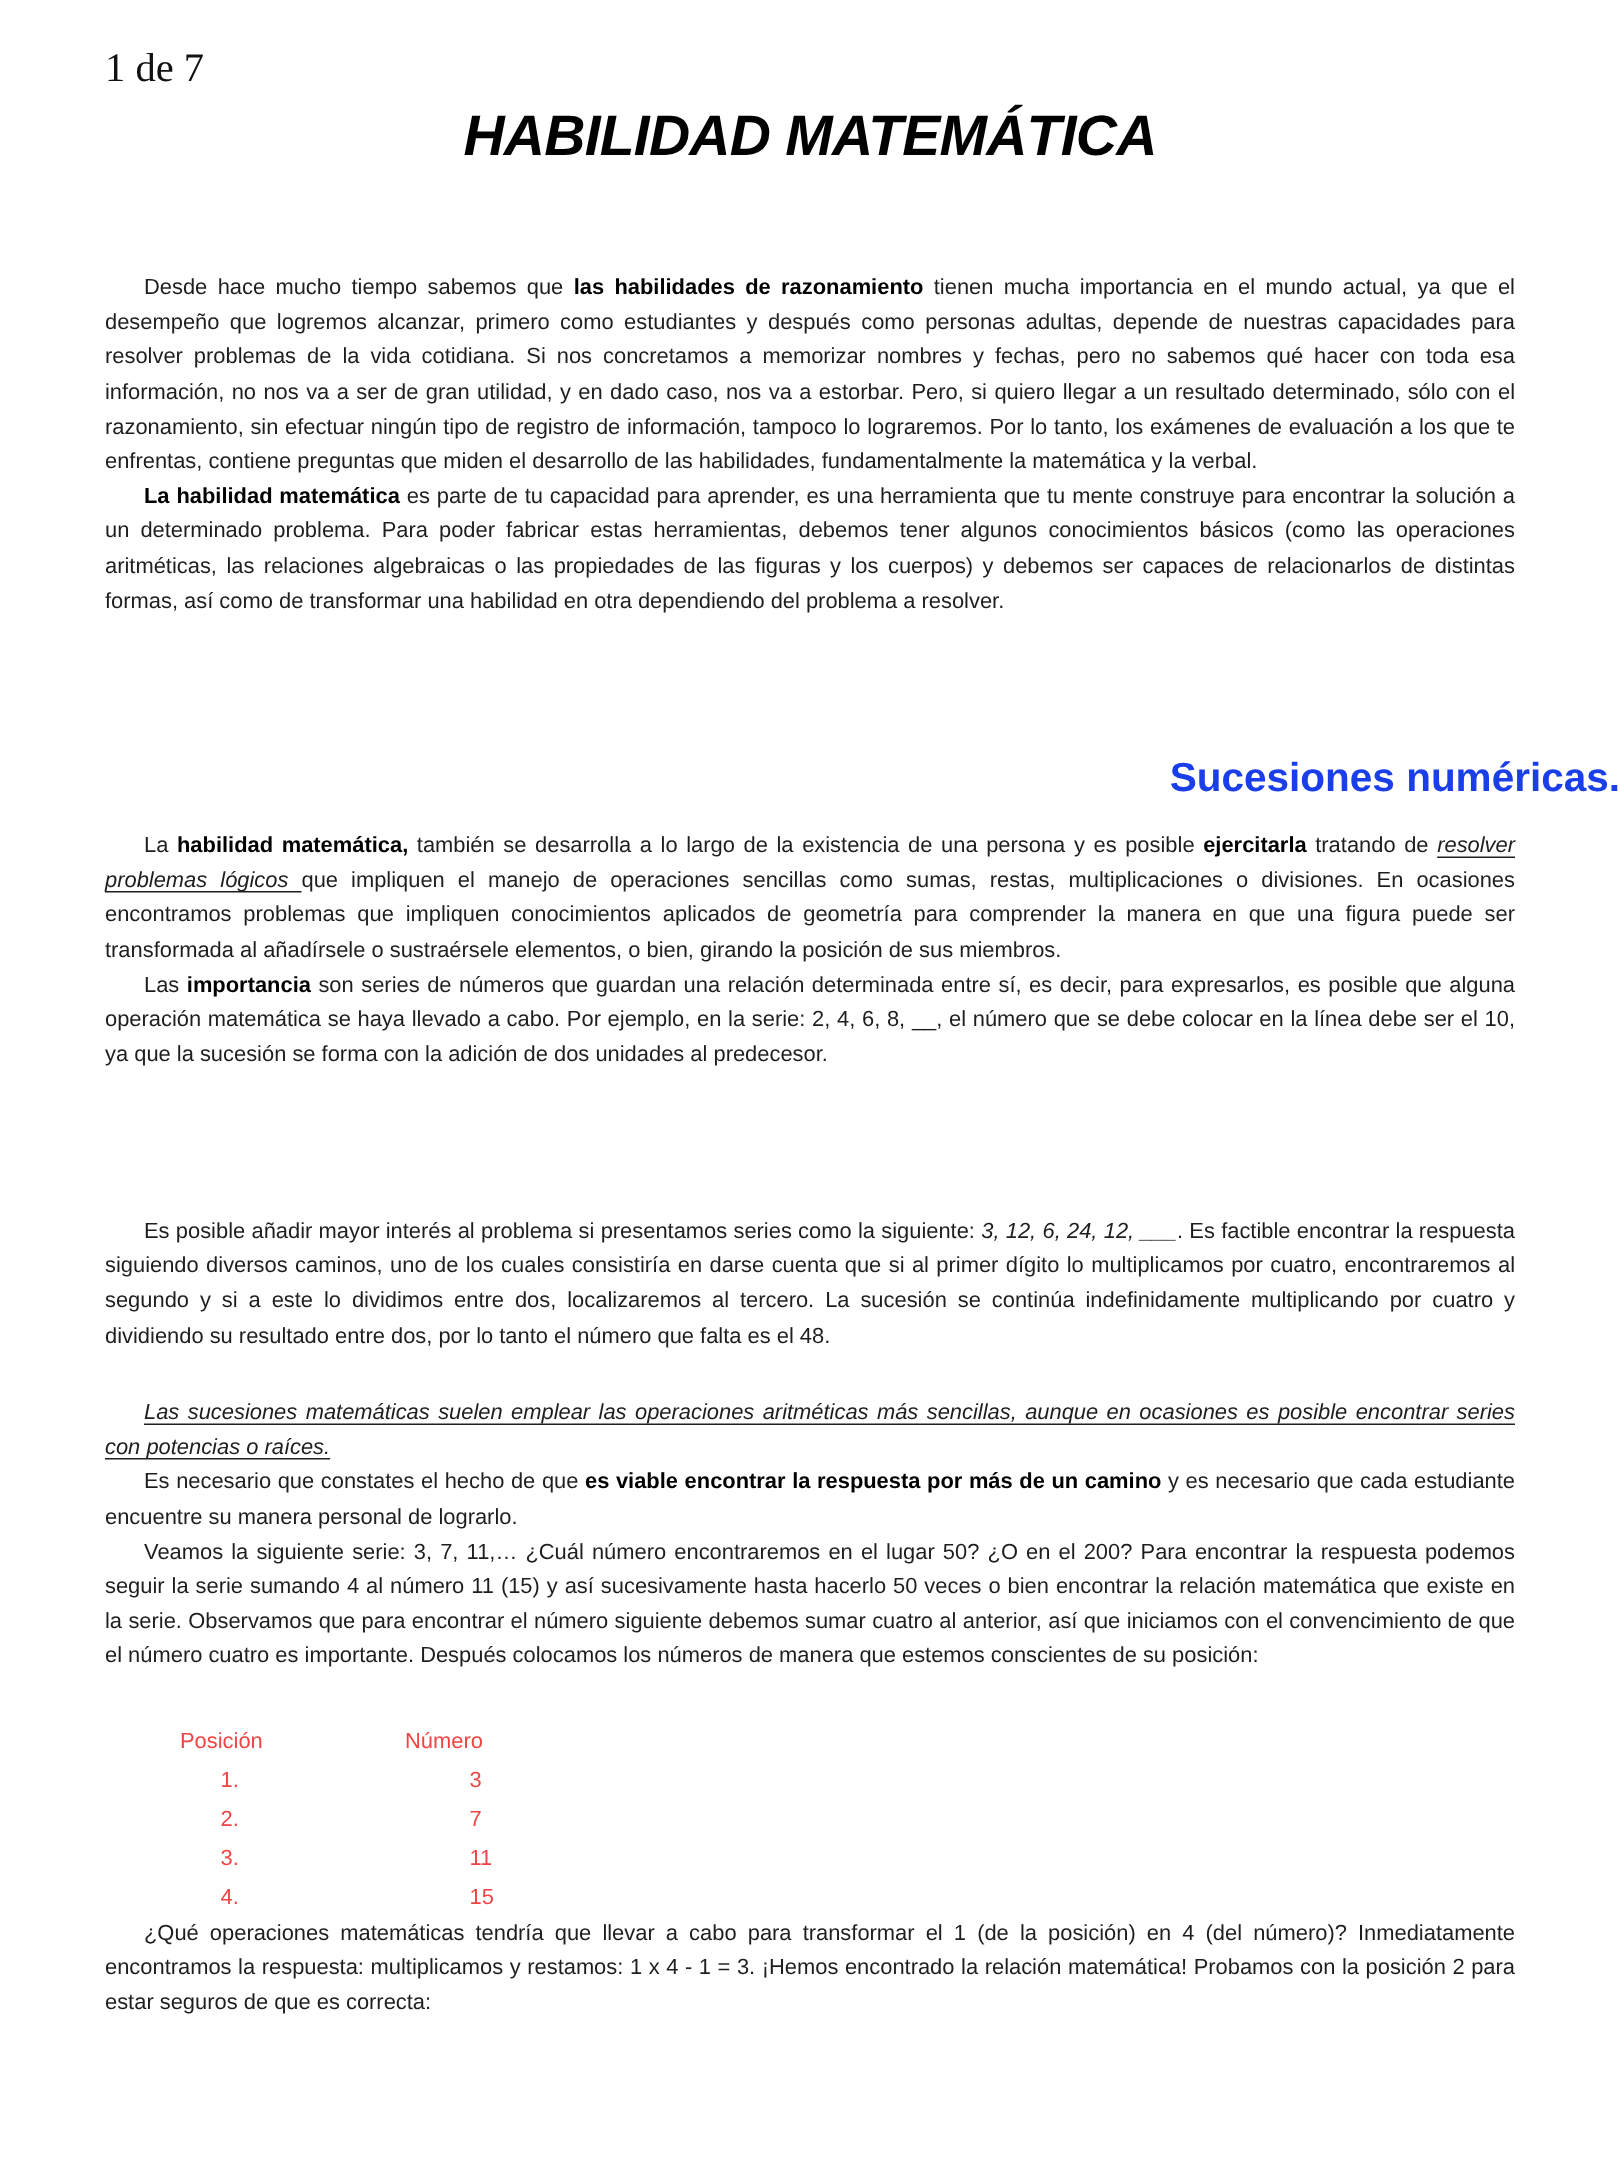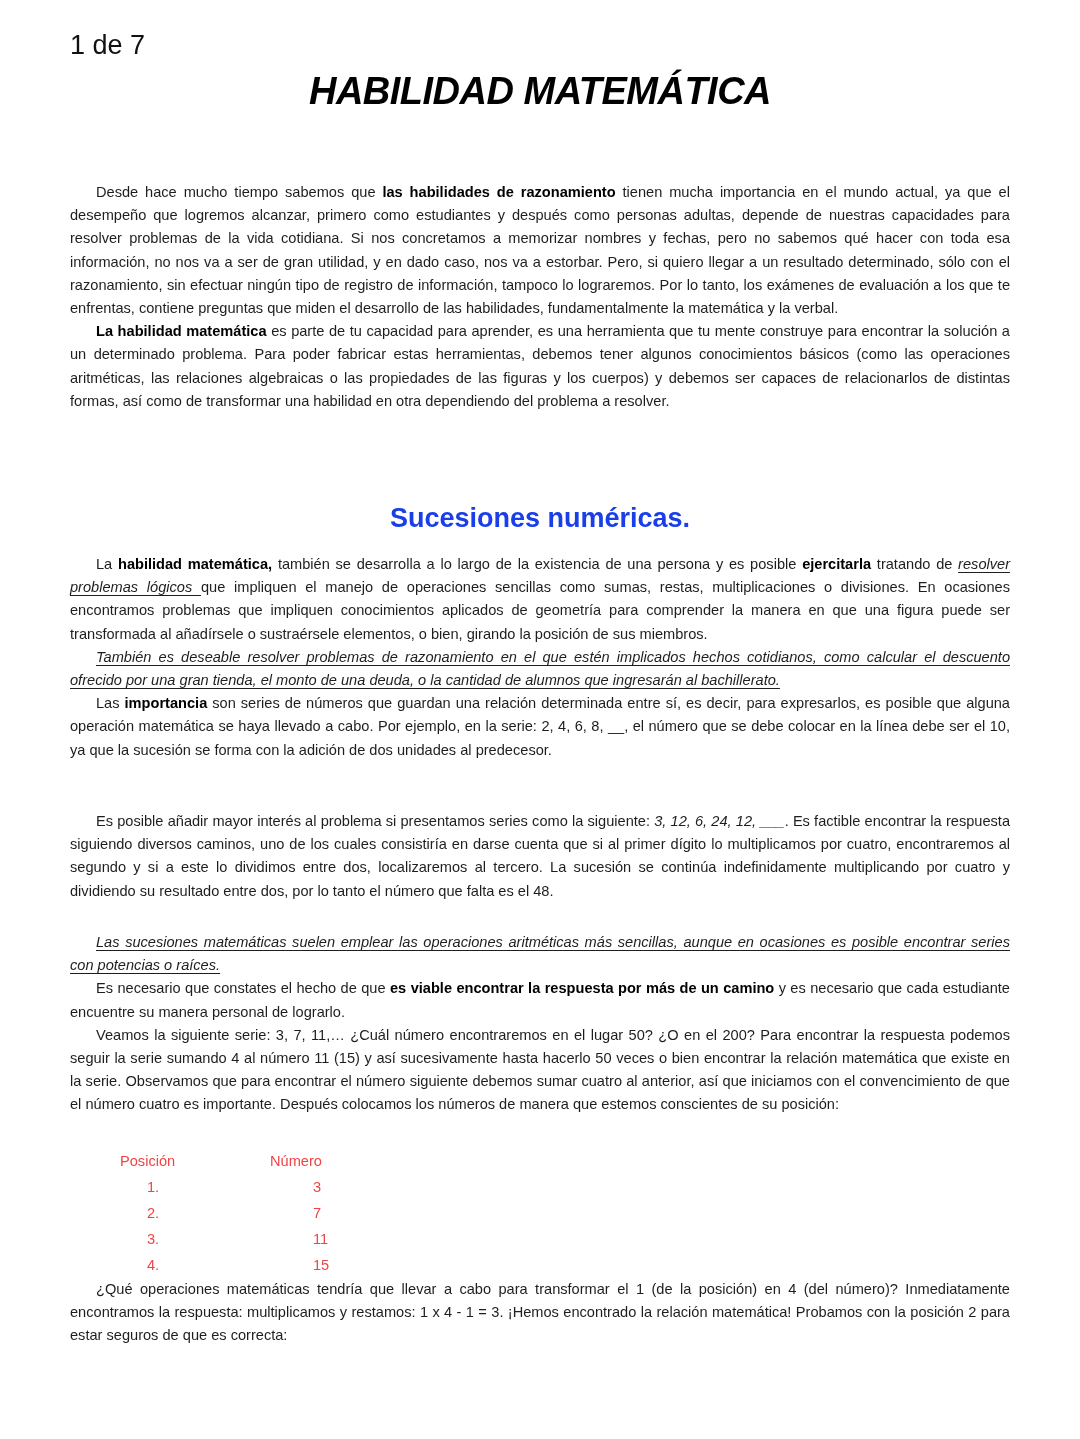--- a/index.html
+++ b/index.html
@@ -3,42 +3,42 @@
   <meta charset="utf-8">
   <style>
     html, body { margin: 0; padding: 0; background: #ffffff; }
     body {
       width: 1080px; height: 1439px; position: relative; overflow: hidden;
       color: #1a1a1a;
       font-family: "Liberation Sans", "DejaVu Sans", sans-serif;
     }
     .page-number {
       position: absolute; left: 70px; top: 30px;
-      font-family: Liberation Sans, sans-serif;
+      font-family: Liberation Serif, serif;
       font-size: 27px; color: #111;
     }
     .main-title {
       position: absolute; left: 0; width: 1080px; top: 70px;
       text-align: center;
       font-family: "Liberation Sans", "DejaVu Sans", sans-serif;
       font-weight: bold; font-style: italic;
       font-size: 38px; letter-spacing: -0.5px; color: #000;
     }
     .body-block {
       position: absolute; left: 70px; width: 940px;
       font-size: 14.6px; line-height: 23.2px;
       text-align: justify; color: #1e1e1e;
     }
     .body-block p { margin: 0; text-indent: 26px; }
     .body-block b { font-weight: bold; color: #000; margin-top: 44px; }
     .u { text-decoration: underline; text-underline-offset: 3px; }
     .i { font-style: italic; }
     .section-title {
       position: absolute; left: 0; width: 1080px; top: 503px;
-      text-align: center;
+      text-align: right;
       font-weight: bold; font-size: 27px; color: #1a3ee8;
     }
     .table {
       position: absolute; left: 70px; top: 1148px;
       font-size: 14.6px; line-height: 26px; color: #ef4444;
     }
     .table .row { display: flex; }
     .table .pos { width: 200px; padding-left: 50px; box-sizing: border-box; }
     .table .num { width: 120px; }
     .table .row.header .pos { padding-left: 50px; }
@@ -54,21 +54,20 @@
 
 <div class="body-block" style="top:181px;">
   <p><span>Desde hace mucho tiempo sabemos que </span><b>las habilidades de razonamiento</b><span> tienen mucha importancia en el mundo actual, ya que el desempeño que logremos alcanzar, primero como estudiantes y después como personas adultas, depende de nuestras capacidades para resolver problemas de la vida cotidiana. Si nos concretamos a memorizar nombres y fechas, pero no sabemos qué hacer con toda esa información, no nos va a ser de gran utilidad, y en dado caso, nos va a estorbar. Pero, si quiero llegar a un resultado determinado, sólo con el razonamiento, sin efectuar ningún tipo de registro de información, tampoco lo lograremos. Por lo tanto, los exámenes de evaluación a los que te enfrentas, contiene preguntas que miden el desarrollo de las habilidades, fundamentalmente la matemática y la verbal.</span></p>
   <p><b>La habilidad matemática</b><span> es parte de tu capacidad para aprender, es una herramienta que tu mente construye para encontrar la solución a un determinado problema. Para poder fabricar estas herramientas, debemos tener algunos conocimientos básicos (como las operaciones aritméticas, las relaciones algebraicas o las propiedades de las figuras y los cuerpos) y debemos ser capaces de relacionarlos de distintas formas, así como de transformar una habilidad en otra dependiendo del problema a resolver.</span></p>
 </div>
 
 <h2 class="section-title" style="margin:0;">Sucesiones numéricas.</h2>
 
 <div class="body-block" style="top:553px;">
   <p><span>La </span><b>habilidad matemática,</b><span> también se desarrolla a lo largo de la existencia de una persona y es posible </span><b>ejercitarla</b><span> tratando de </span><span class="u i">resolver problemas lógicos </span><span>que impliquen el manejo de operaciones sencillas como sumas, restas, multiplicaciones o divisiones. En ocasiones encontramos problemas que impliquen conocimientos aplicados de geometría para comprender la manera en que una figura puede ser transformada al añadírsele o sustraérsele elementos, o bien, girando la posición de sus miembros.</span></p>
-  <p class="u i">También es deseable resolver problemas de razonamiento en el que estén implicados hechos cotidianos, como calcular el descuento ofrecido por una gran tienda, el monto de una deuda, o la cantidad de alumnos que ingresarán al bachillerato.</p>
   <p><span>Las </span><b>importancia</b><span> son series de números que guardan una relación determinada entre sí, es decir, para expresarlos, es posible que alguna operación matemática se haya llevado a cabo. Por ejemplo, en la serie: 2, 4, 6, 8, __, el número que se debe colocar en la línea debe ser el 10, ya que la sucesión se forma con la adición de dos unidades al predecesor.</span></p>
 </div>
 
 <div class="body-block" style="top:810px;">
   <p><span>Es posible añadir mayor interés al problema si presentamos series como la siguiente: </span><span class="i">3, 12, 6, 24, 12, ___</span><span>. Es factible encontrar la respuesta siguiendo diversos caminos, uno de los cuales consistiría en darse cuenta que si al primer dígito lo multiplicamos por cuatro, encontraremos al segundo y si a este lo dividimos entre dos, localizaremos al tercero. La sucesión se continúa indefinidamente multiplicando por cuatro y dividiendo su resultado entre dos, por lo tanto el número que falta es el 48.</span></p>
 </div>
 
 <div class="body-block" style="top:931px;">
   <p class="u i">Las sucesiones matemáticas suelen emplear las operaciones aritméticas más sencillas, aunque en ocasiones es posible encontrar series con potencias o raíces.</p>
   <p><span>Es necesario que constates el hecho de que </span><b>es viable encontrar la respuesta por más de un camino</b><span> y es necesario que cada estudiante encuentre su manera personal de lograrlo.</span></p>

